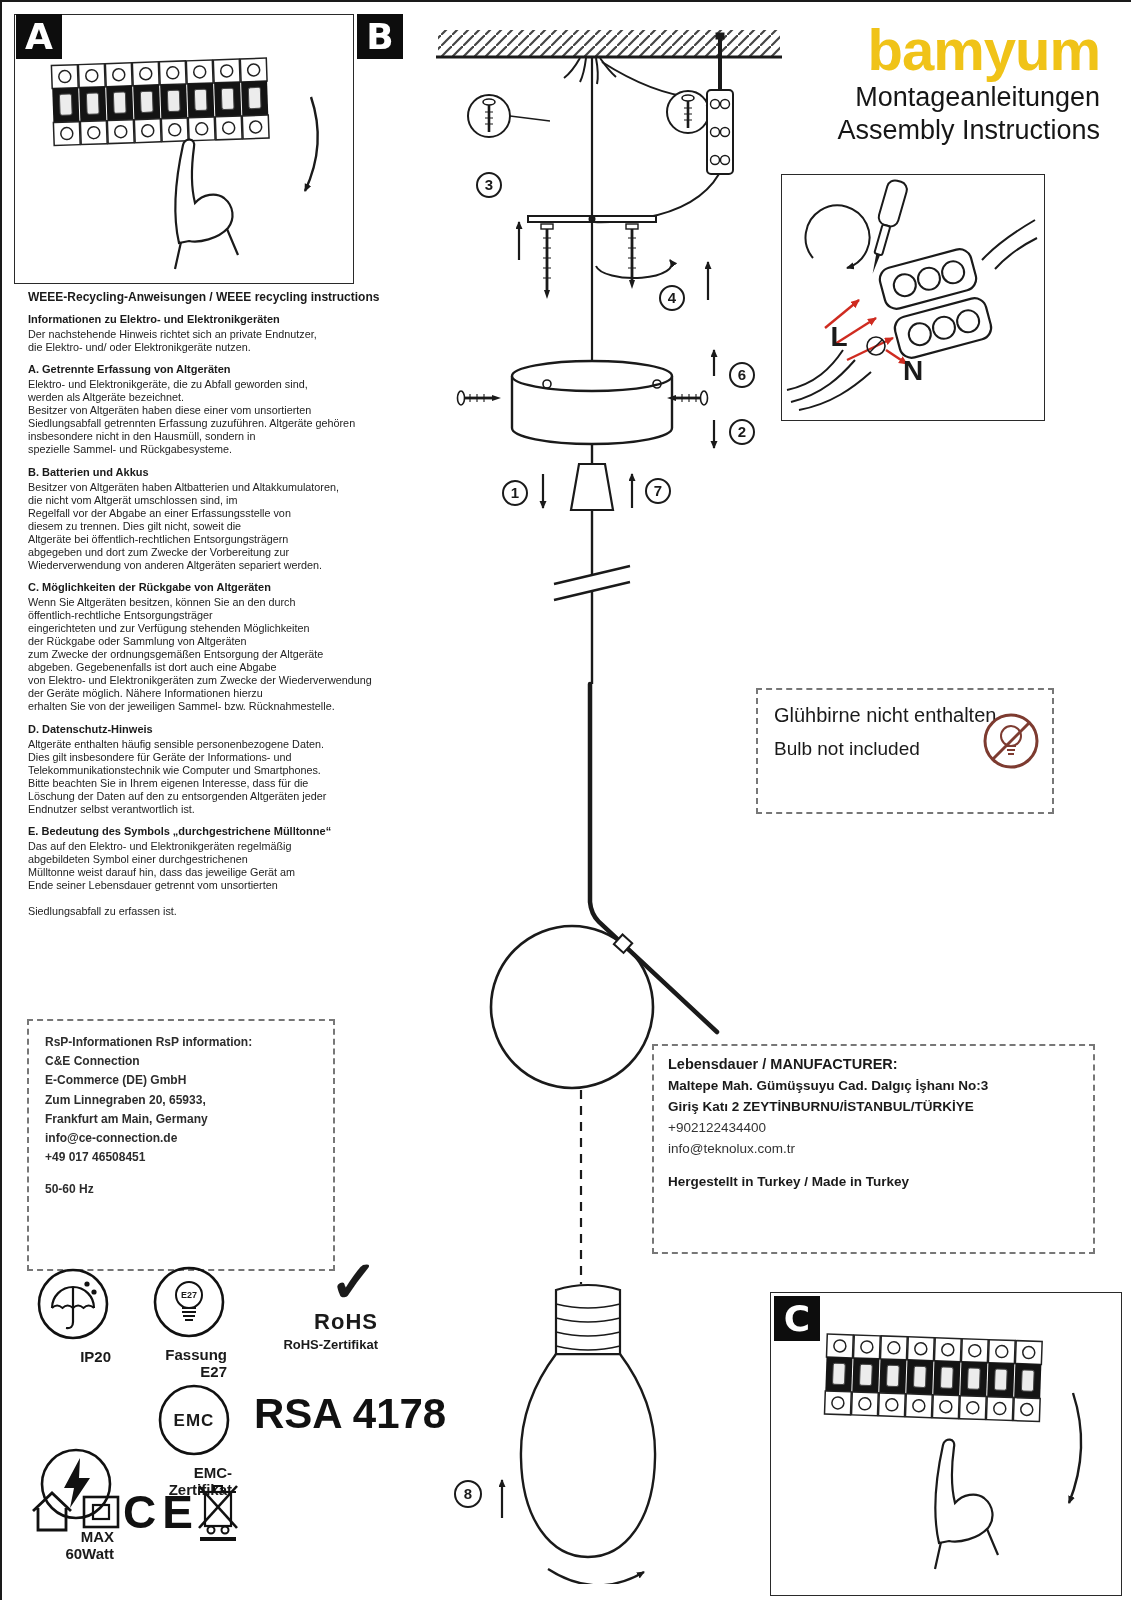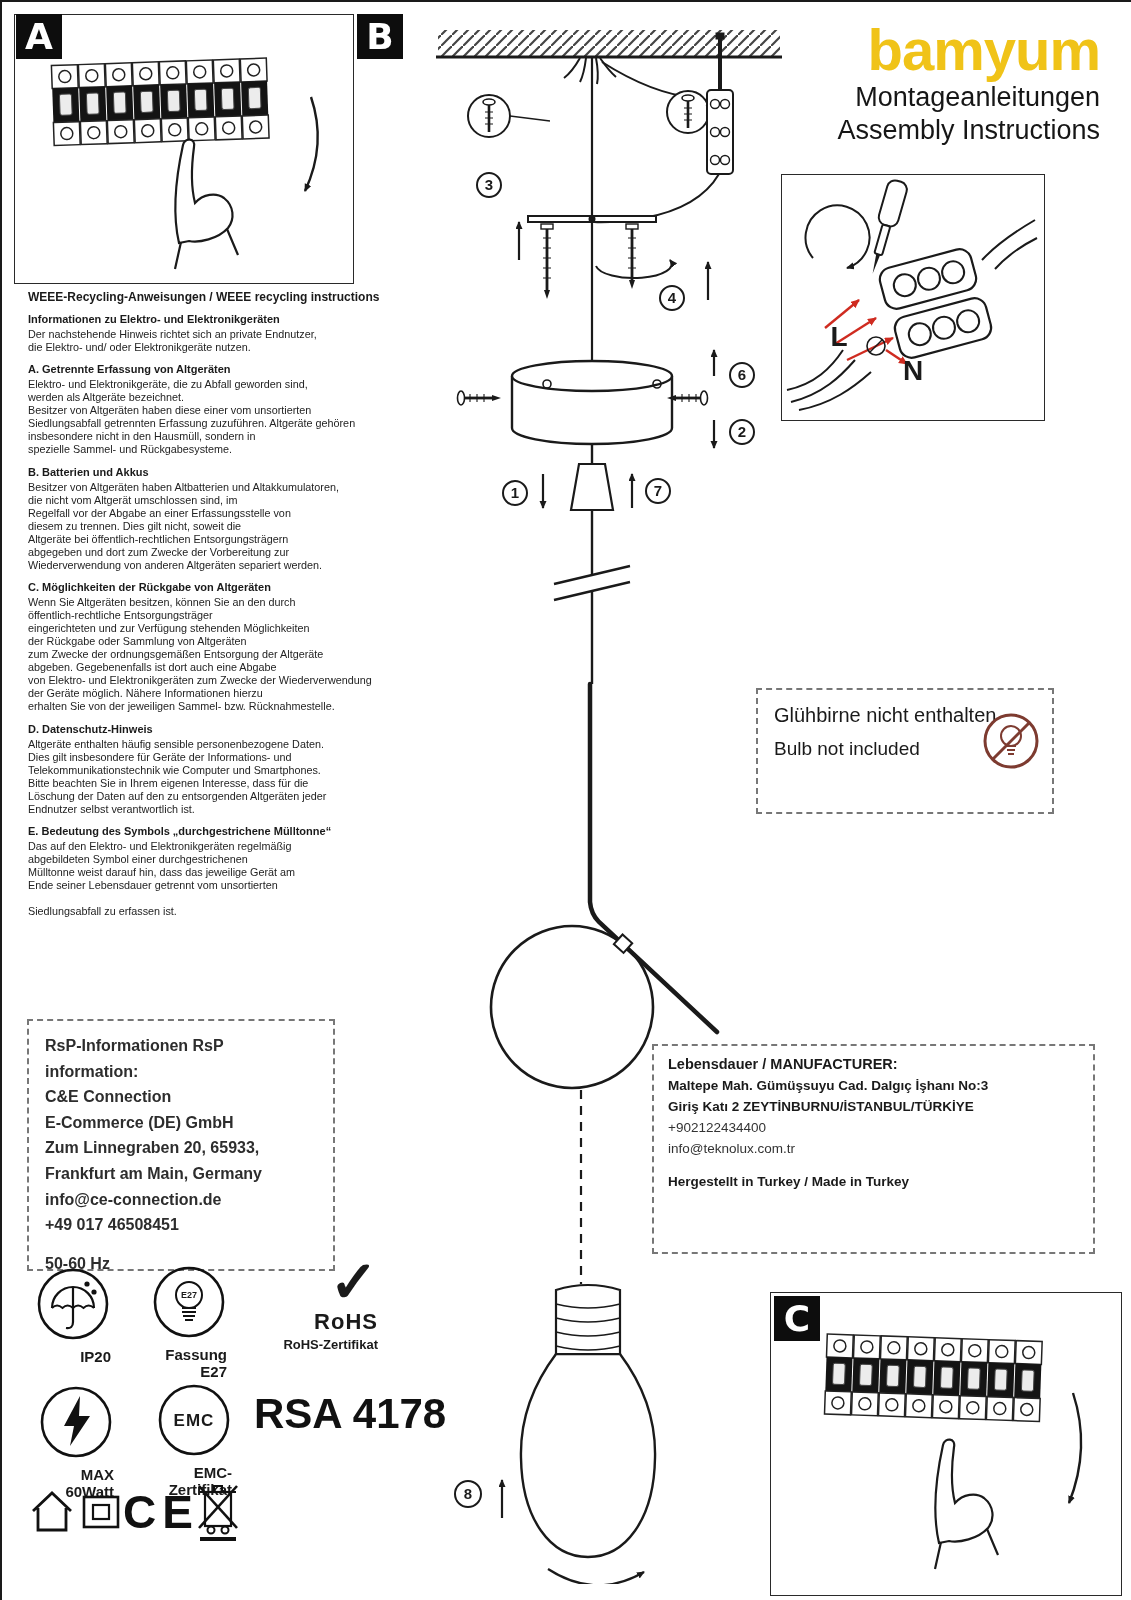--- a/index.html
+++ b/index.html
@@ -30,40 +30,40 @@
   .weee-h{font-size:11px;font-weight:bold;margin:9px 0 3px;}
   .weee-p{font-size:10.8px;line-height:1.21;white-space:pre-line;color:#232323;}
 
   
   .bulb-box{position:absolute;left:754px;top:686px;width:278px;height:108px;border:2px dashed #777;padding:14px 0 0 16px;background:#fff;}
   .bulb-line1{font-size:20px;margin-bottom:11px;}
   .bulb-line2{font-size:19px;}
   .bulb-icon{position:absolute;right:10px;top:20px;}
 
   .rsp-box{position:absolute;left:25px;top:1017px;width:308px;height:252px;border:2px dashed #777;padding:12px 16px;
-           font-size:16px;font-weight:bold;color:#2d2d2d;box-sizing:border-box;}
+           font-size:12px;font-weight:bold;color:#2d2d2d;box-sizing:border-box;}
   .rsp-line{line-height:1.6;}
   .rsp-freq{margin-top:13px;}
 
   .man-box{position:absolute;left:650px;top:1042px;width:443px;height:210px;border:2px dashed #777;padding:10px 14px;box-sizing:border-box;}
   .man-title{font-size:14.5px;font-weight:bold;margin-bottom:4px;}
   .man-line{font-size:13.5px;font-weight:bold;margin:6px 0;}
   .man-line.light{font-weight:normal;color:#333;}
   .man-origin{font-size:13.5px;font-weight:bold;margin-top:18px;}
 
   
   .badge{position:absolute;text-align:right;}
   .badge-lbl{font-size:15px;font-weight:bold;margin-top:2px;}
   #b-ip20{left:27px;top:1264px;width:82px;}
   #b-fassung{left:139px;top:1262px;width:86px;}
   #b-rohs{left:258px;top:1252px;width:118px;}
   .rohs-check{font-size:58px;font-weight:bold;line-height:0.95;}
   .rohs-name{font-size:22px;font-weight:bold;letter-spacing:1px;}
   .rohs-cert{font-size:13px;font-weight:bold;margin-top:2px;}
-  #b-max{left:26px;top:1382px;width:86px;}
+  #b-max{left:26px;top:1444px;width:86px;}
   #b-emc{left:140px;top:1380px;width:90px;}
   #model{position:absolute;left:252px;top:1388px;font-size:42px;font-weight:bold;color:#111;}
   #b-house{left:24px;top:1484px;}
   #b-class2{left:79px;top:1492px;}
   #b-ce{position:absolute;left:121px;top:1483px;font-size:46px;font-weight:bold;letter-spacing:6px;color:#111;}
   #b-weee-bin{left:190px;top:1474px;}
 
   
   .stepnum{font-family:"Liberation Sans",sans-serif;font-size:15px;font-weight:bold;fill:#1a1a1a;text-anchor:middle;}
   .wlbl{font-family:"Liberation Sans",sans-serif;font-size:28px;font-weight:bold;fill:#1a1a1a;text-anchor:middle;}

